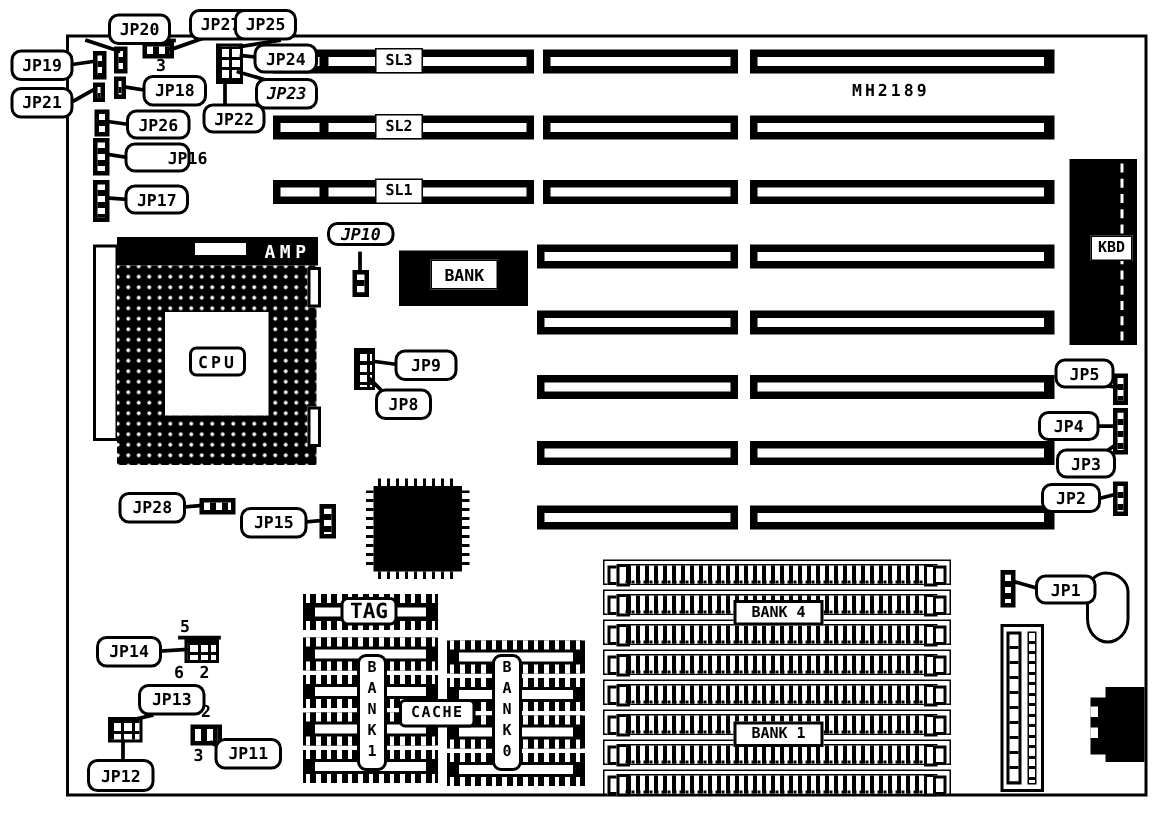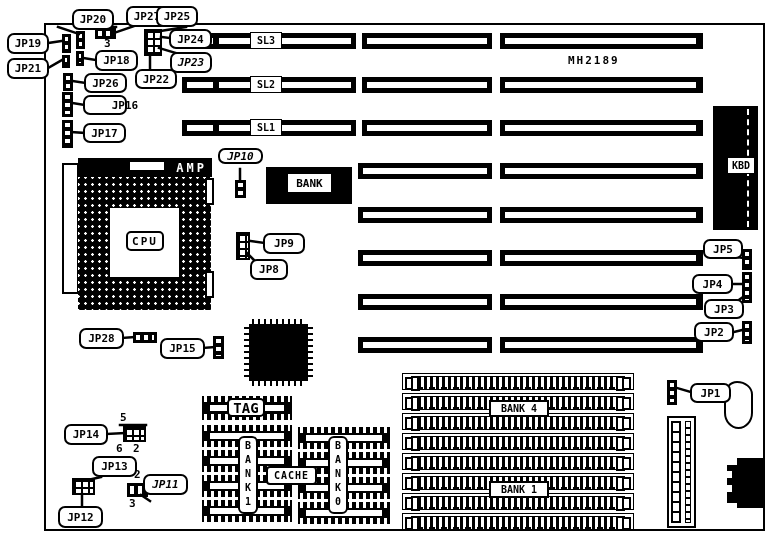--- a/index.html
+++ b/index.html
@@ -347,15 +347,15 @@
   <div class="abs lbl" style="left:703px;top:239px;width:40px;height:20px;">JP5</div>
   <div class="abs lbl" style="left:692px;top:274px;width:41px;height:20px;">JP4</div>
   <div class="abs lbl" style="left:704px;top:299px;width:40px;height:20px;">JP3</div>
   <div class="abs lbl" style="left:694px;top:322px;width:40px;height:20px;">JP2</div>
   <div class="abs lbl" style="left:690px;top:383px;width:41px;height:20px;">JP1</div>
   <div class="abs lbl" style="left:79px;top:328px;width:45px;height:21px;">JP28</div>
   <div class="abs lbl" style="left:160px;top:338px;width:45px;height:21px;">JP15</div>
   <div class="abs lbl" style="left:64px;top:424px;width:44px;height:21px;">JP14</div>
   <div class="abs lbl" style="left:92px;top:456px;width:45px;height:21px;">JP13</div>
   <div class="abs lbl" style="left:58px;top:506px;width:45px;height:22px;">JP12</div>
-  <div class="abs lbl" style="left:143px;top:474px;width:45px;height:21px;font-style:italic;">JP11</div>
+  <div class="abs lbl" style="left:143px;top:492px;width:45px;height:21px;">JP11</div>
 
 </div>
 
 </body></html>

